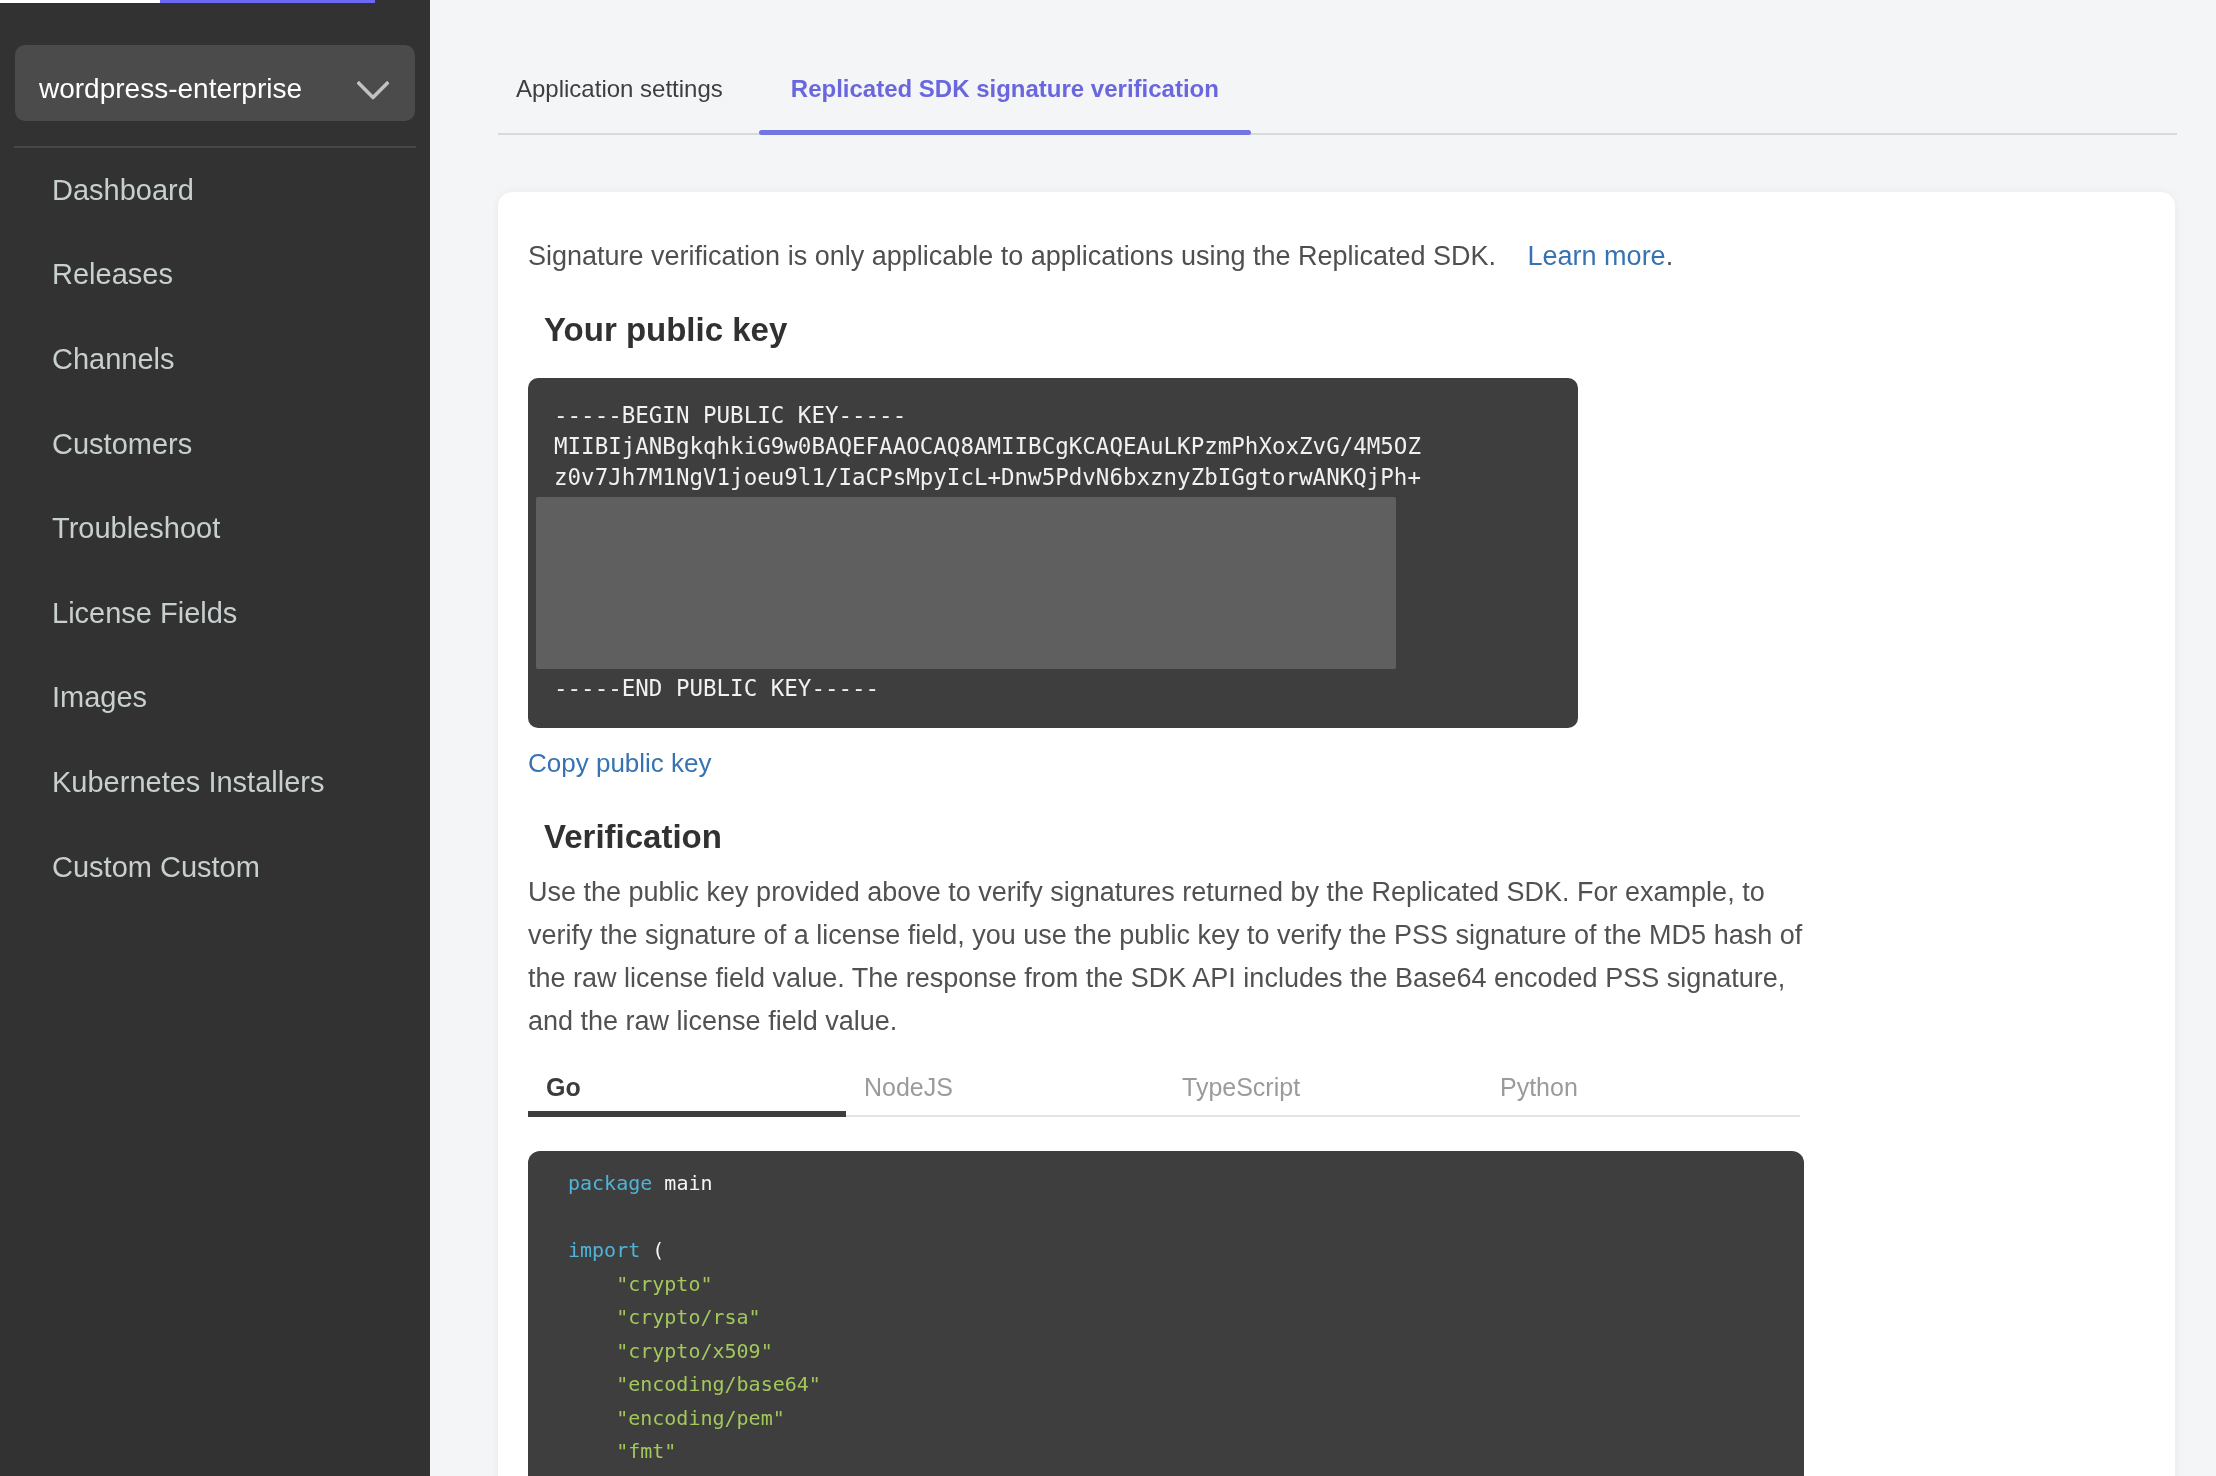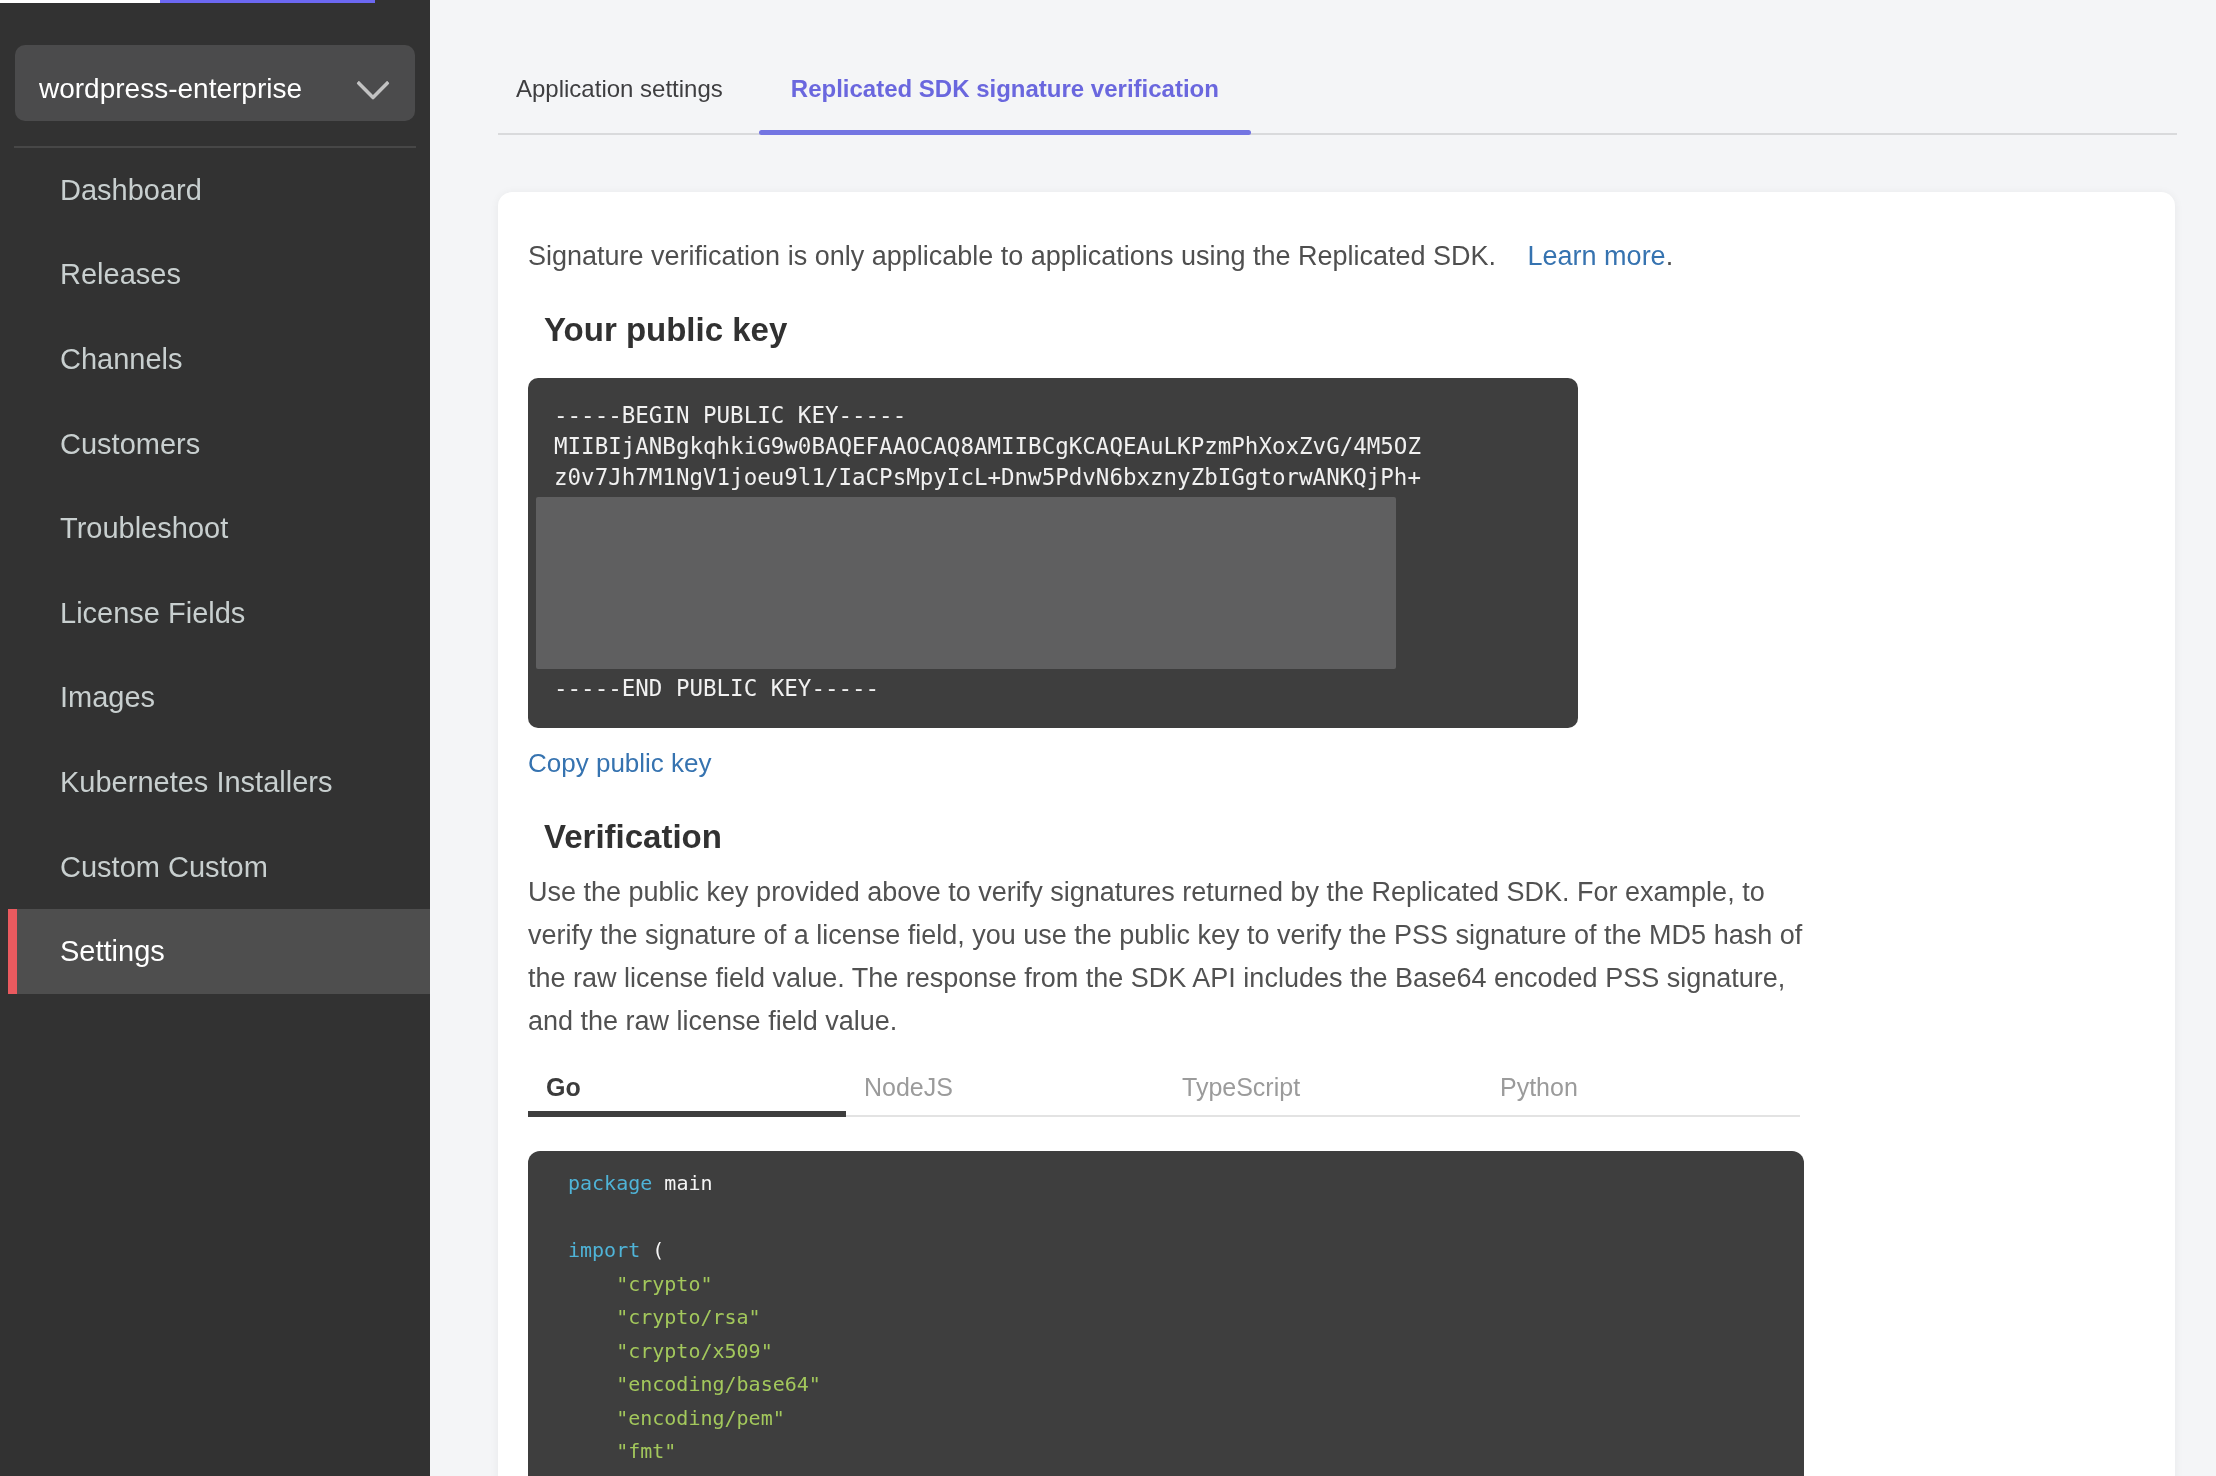--- a/index.html
+++ b/index.html
@@ -13,21 +13,21 @@
 
   
   .sidebar{position:absolute;left:0;top:0;width:430px;height:1476px;background:#323232;}
   .app-selector{position:absolute;left:15px;top:45px;width:400px;height:76px;background:#4b4b4c;
                 border-radius:10px;display:flex;align-items:center;justify-content:space-between;
                 padding:12px 30px 0 24px;box-sizing:border-box;cursor:pointer;}
   .app-selector .sel-label{color:#ffffff;font-size:28px;}
   .chevron{width:20px;height:20px;border-right:4px solid #c2c2c2;border-bottom:4px solid #c2c2c2;
            transform:rotate(45deg) translate(-4px,-4px);border-radius:2px;}
   .sidebar-divider{position:absolute;left:14px;right:14px;top:146px;height:2px;background:#474747;}
-  .nav{position:absolute;left:8px;right:0;top:148px;}
+  .nav{position:absolute;left:0;right:0;top:148px;}
   .nav-item{position:relative;height:84.6px;display:flex;align-items:center;padding-left:52px;
             color:#c8cfcf;font-size:29px;cursor:pointer;}
   .nav-item .accent{display:none;position:absolute;left:0;top:0;bottom:0;width:9px;background:#ea5a5f;}
   .nav-item.active{background:#4e4e4e;color:#ffffff;}
   .nav-item.active .accent{display:block;}
 
   
   .main{position:absolute;left:430px;top:0;right:0;bottom:0;background:#f4f5f7;}
   .main-tabs{position:absolute;left:68px;top:0;width:1679px;height:133px;display:flex;
              align-items:stretch;border-bottom:2px solid #d9dadc;box-sizing:content-box;}
@@ -103,24 +103,20 @@
         </div>
         <div class="nav-item">
           <span>Images</span>
         </div>
         <div class="nav-item">
           <span>Kubernetes Installers</span>
         </div>
         <div class="nav-item">
           <span>Custom Custom</span>
         </div>
-        <div class="nav-item active">
-          <span class="accent"></span>
-          <span>Settings</span>
-        </div>
       </div>
   </div>
 
   <div class="main">
     <div class="main-tabs">
         <div class="main-tab">
           <span>Application settings</span>
         </div>
         <div class="main-tab active">
           <span>Replicated SDK signature verification</span>

